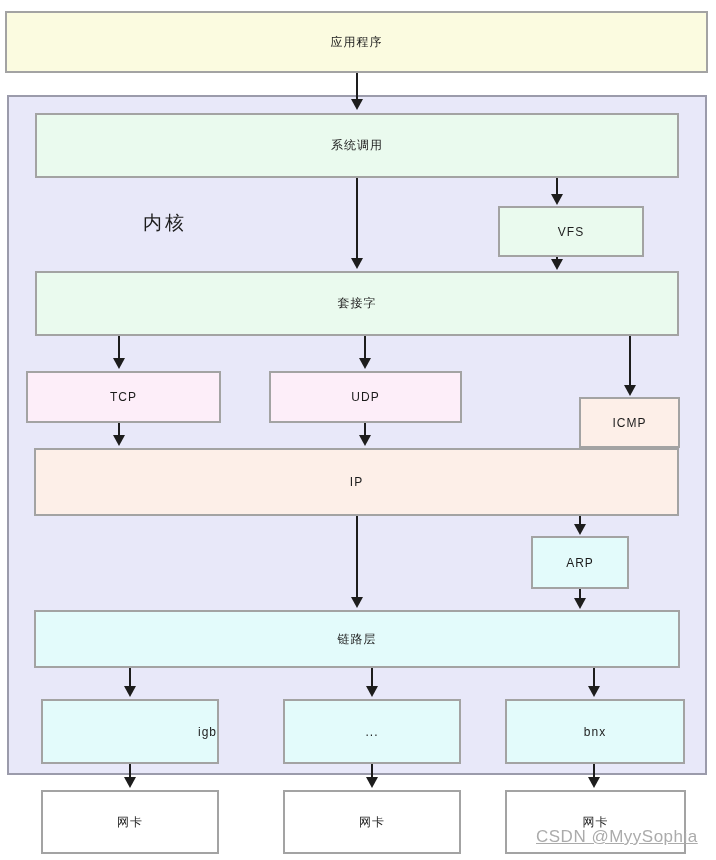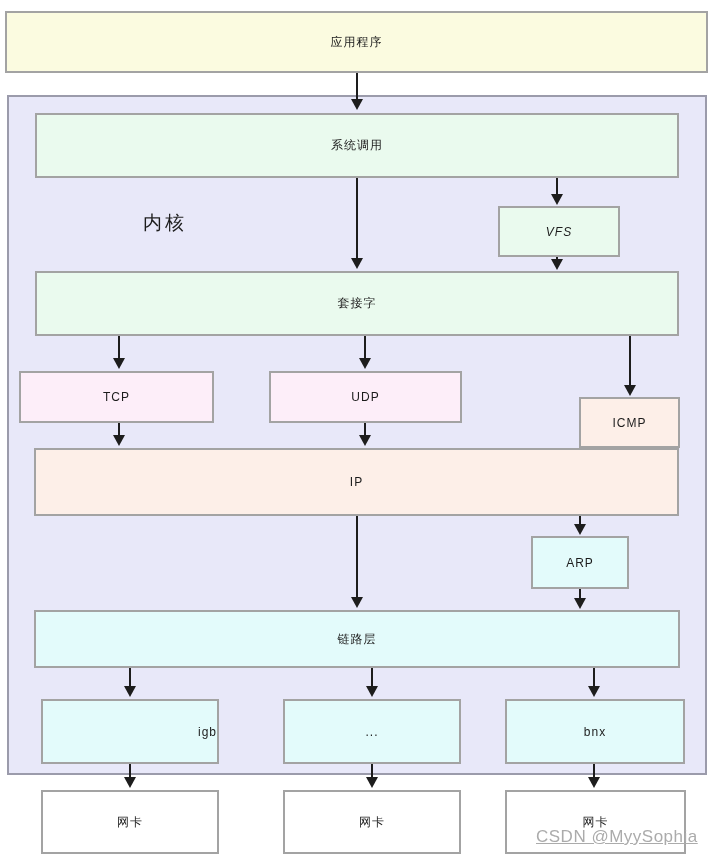--- a/index.html
+++ b/index.html
@@ -32,23 +32,23 @@
   }
   .kernel-label {
     position: absolute;
     left: 143px; top: 210px;
     font-size: 19px;
     letter-spacing: 3px;
     color: var(--text, #1c1c1c);
   }
   #app     { left: 5px;   top: 11px;  width: 703px; height: 62px; background: var(--app-fill, #fbfbe0); }
   #syscall { left: 35px;  top: 113px; width: 644px; height: 65px; background: var(--green-fill, #eafaee); }
-  #vfs     { left: 498px; top: 206px; width: 122px; height: 51px; background: var(--green-fill, #eafaee); font-style: italic; }
+  #vfs     { left: 498px; top: 206px; width: 146px; height: 51px; background: var(--green-fill, #eafaee); }
   #socket  { left: 35px;  top: 271px; width: 644px; height: 65px; background: var(--green-fill, #eafaee); }
-  #tcp     { left: 19px;  top: 371px; width: 195px; height: 52px; background: var(--pink-fill, #fdeef9); }
+  #tcp     { left: 26px;  top: 371px; width: 195px; height: 52px; background: var(--pink-fill, #fdeef9); }
   #udp     { left: 269px; top: 371px; width: 193px; height: 52px; background: var(--pink-fill, #fdeef9); }
   #icmp    { left: 579px; top: 397px; width: 101px; height: 51px; background: var(--peach-fill, #fdefe8); }
   #ip      { left: 34px;  top: 448px; width: 645px; height: 68px; background: var(--peach-fill, #fdefe8); }
   #arp     { left: 531px; top: 536px; width: 98px;  height: 53px; background: var(--cyan-fill, #e3fbfb); }
   #link    { left: 34px;  top: 610px; width: 646px; height: 58px; background: var(--cyan-fill, #e3fbfb); }
   #igb     { left: 41px;  top: 699px; width: 178px; height: 65px; background: var(--cyan-fill, #e3fbfb); justify-content: flex-end; }
   #dots    { left: 283px; top: 699px; width: 178px; height: 65px; background: var(--cyan-fill, #e3fbfb); }
   #bnx     { left: 505px; top: 699px; width: 180px; height: 65px; background: var(--cyan-fill, #e3fbfb); }
   #nic1    { left: 41px;  top: 790px; width: 178px; height: 64px; background: var(--nic-fill, #ffffff); }
   #nic2    { left: 283px; top: 790px; width: 178px; height: 64px; background: var(--nic-fill, #ffffff); }

